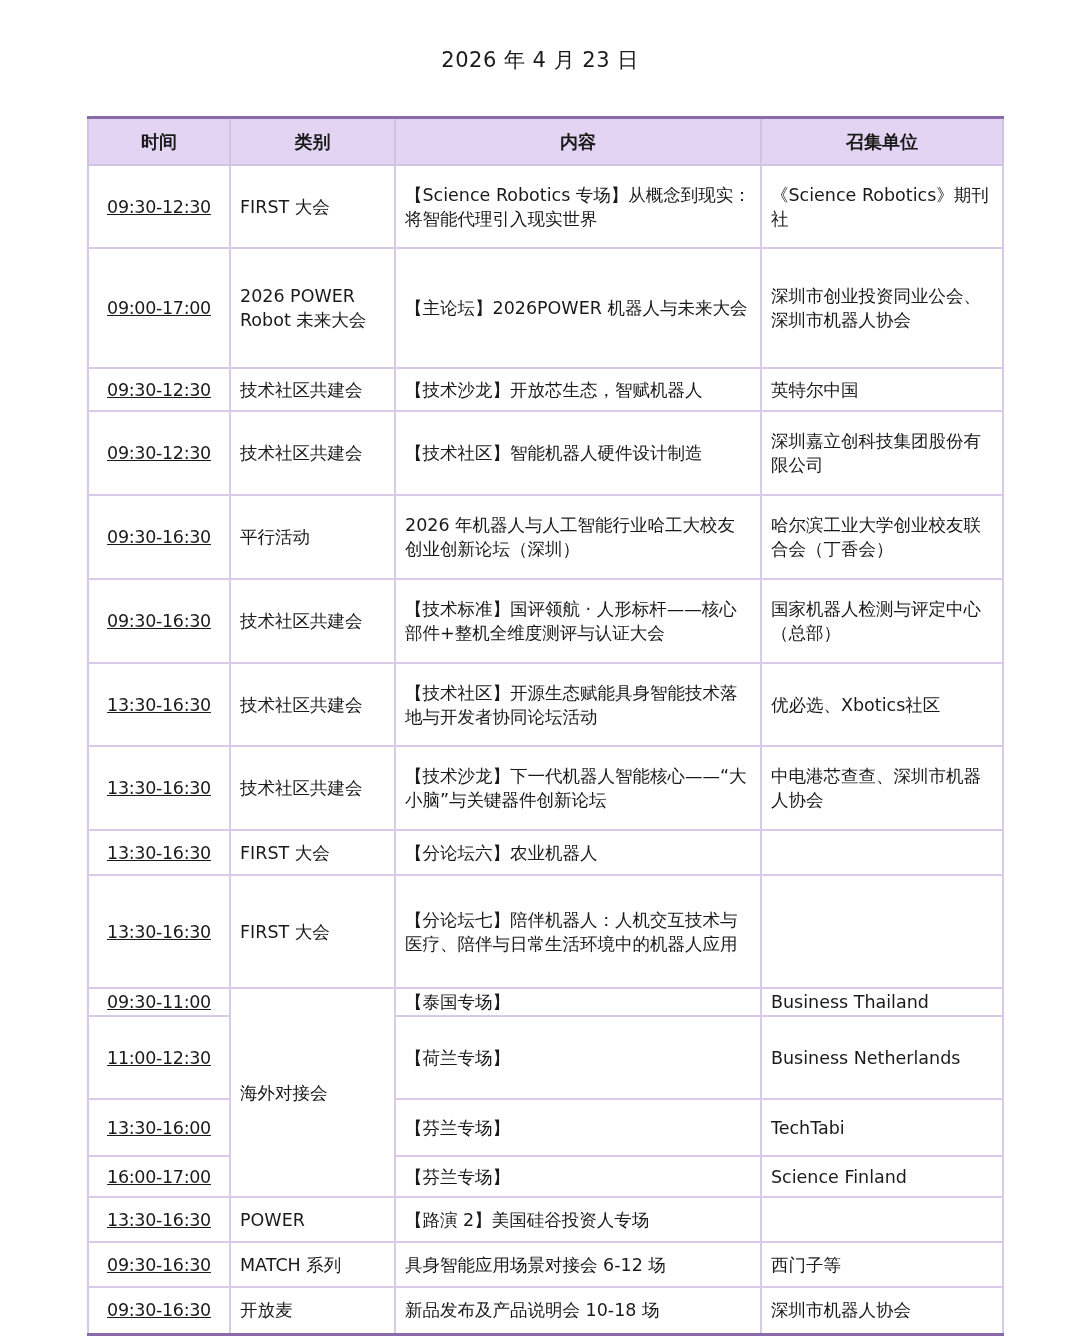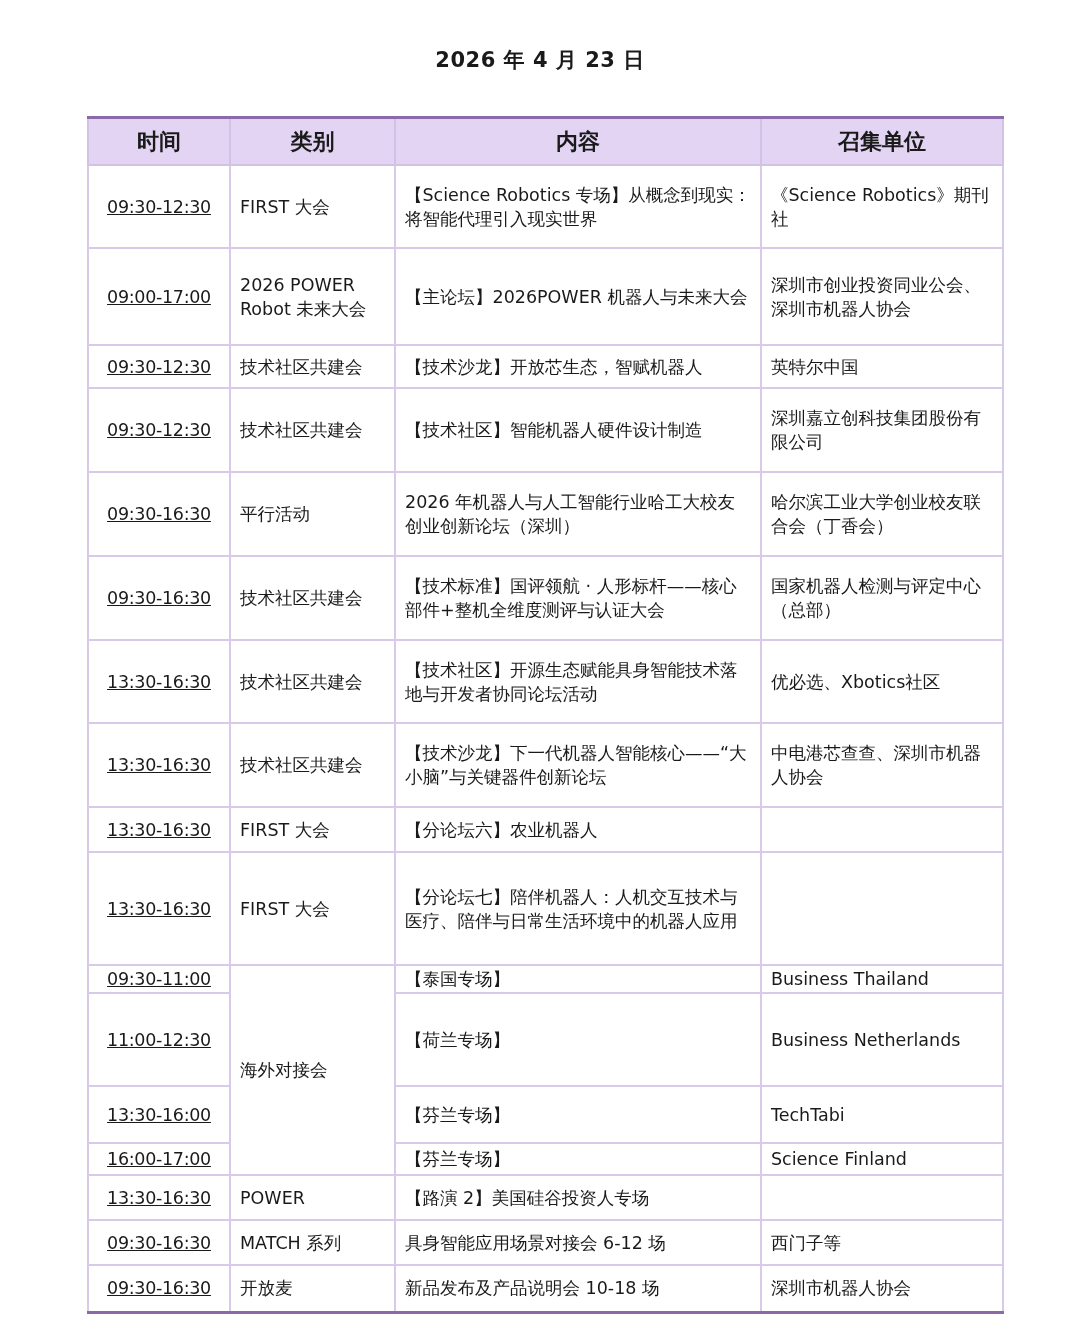--- a/index.html
+++ b/index.html
@@ -1,20 +1,20 @@
 <!DOCTYPE html>
 <html><head>
 <meta charset="utf-8">
 <style>
   html, body { margin:0; padding:0; background:#ffffff; }
   body { width:1080px; height:1337px; position:relative; font-family:"DejaVu Sans","Liberation Sans",sans-serif; color:#1a1a1a; }
-  .title { position:absolute; top:46px; left:0; width:1080px; text-align:center; font-size:21px; font-weight:bold; letter-spacing:0.5px; }
+  .title { position:absolute; top:46px; left:0; width:1080px; text-align:center; font-size:21px; font-weight:normal; letter-spacing:0.5px; }
   table { position:absolute; top:116px; left:87px; width:915px; border-collapse:collapse; table-layout:fixed; border-top:3px solid #8a6aa8; border-bottom:3px solid #8a6aa8; border-left:2px solid #8a6aa8; border-right:1px solid #d6c6e6; }
   col.c1 { width:142px; } col.c2 { width:165px; } col.c3 { width:366px; } col.c4 { width:242px; }
-  th { background:#e2d4f2; height:43px; font-size:22px; font-weight:bold; text-align:center; border:2px solid #d2c2e4; border-top:none; color:#1a1a1a; }
+  th { background:#e2d4f2; height:43px; font-size:18px; font-weight:bold; text-align:center; border:2px solid #d2c2e4; border-top:none; color:#1a1a1a; }
   td { border:2px solid #d8cae8; font-size:17.5px; line-height:24px; padding:0 9px; vertical-align:middle; background:#fff; }
   td.time { text-align:center; padding:0 4px; letter-spacing:-0.3px;text-decoration:underline; }
   td.cat, td.org { text-align:left; }
 </style>
 </head>
 <body>
 
 <div class="title">2026 年 4 月 23 日</div>
 
 <table>
@@ -32,21 +32,21 @@
       <th>召集单位</th>
     </tr>
   </thead>
   <tbody id="tbody">
       <tr style="height: 83px;">
         <td class="time">09:30-12:30</td>
         <td class="cat">FIRST 大会</td>
         <td class="content">【Science Robotics 专场】从概念到现实：将智能代理引入现实世界</td>
         <td class="org">《Science Robotics》期刊社</td>
       </tr>
-      <tr style="height: 97px; border-radius: 16px;">
+      <tr style="height: 120px; border-radius: 16px;">
         <td class="time">09:00-17:00</td>
         <td class="cat">2026 POWER Robot 未来大会</td>
         <td class="content">【主论坛】2026POWER 机器人与未来大会</td>
         <td class="org">深圳市创业投资同业公会、深圳市机器人协会</td>
       </tr>
       <tr style="height: 43px;">
         <td class="time">09:30-12:30</td>
         <td class="cat">技术社区共建会</td>
         <td class="content">【技术沙龙】开放芯生态，智赋机器人</td>
         <td class="org">英特尔中国</td>
@@ -92,31 +92,31 @@
         <td class="cat">FIRST 大会</td>
         <td class="content">【分论坛七】陪伴机器人：人机交互技术与医疗、陪伴与日常生活环境中的机器人应用</td>
         <td class="org"></td>
       </tr>
       <tr style="height: 28px;">
         <td class="time">09:30-11:00</td>
         <td class="cat" rowspan="4">海外对接会</td>
         <td class="content">【泰国专场】</td>
         <td class="org">Business Thailand</td>
       </tr>
-      <tr style="height: 93px; margin-top: 24px;">
+      <tr style="height: 83px; margin-top: 24px;">
         <td class="time">11:00-12:30</td>
         <td class="content">【荷兰专场】</td>
         <td class="org">Business Netherlands</td>
       </tr>
       <tr style="height: 57px;">
         <td class="time">13:30-16:00</td>
         <td class="content">【芬兰专场】</td>
         <td class="org">TechTabi</td>
       </tr>
-      <tr style="height: 32px;">
+      <tr style="height: 41px;">
         <td class="time">16:00-17:00</td>
         <td class="content">【芬兰专场】</td>
         <td class="org">Science Finland</td>
       </tr>
       <tr style="height: 45px;">
         <td class="time">13:30-16:30</td>
         <td class="cat">POWER</td>
         <td class="content">【路演 2】美国硅谷投资人专场</td>
         <td class="org"></td>
       </tr>

